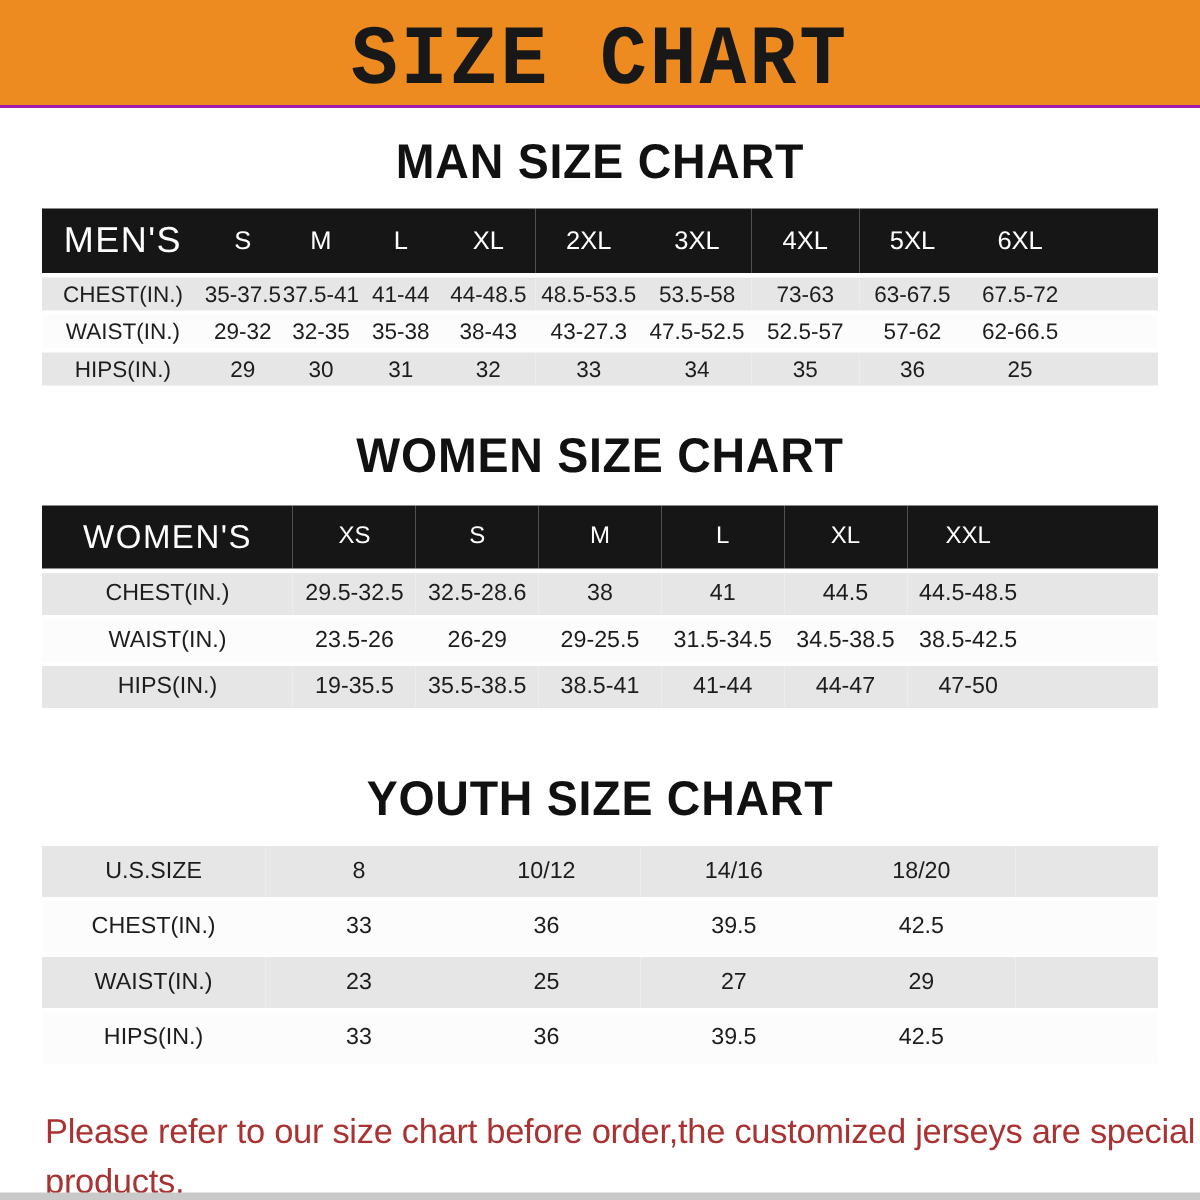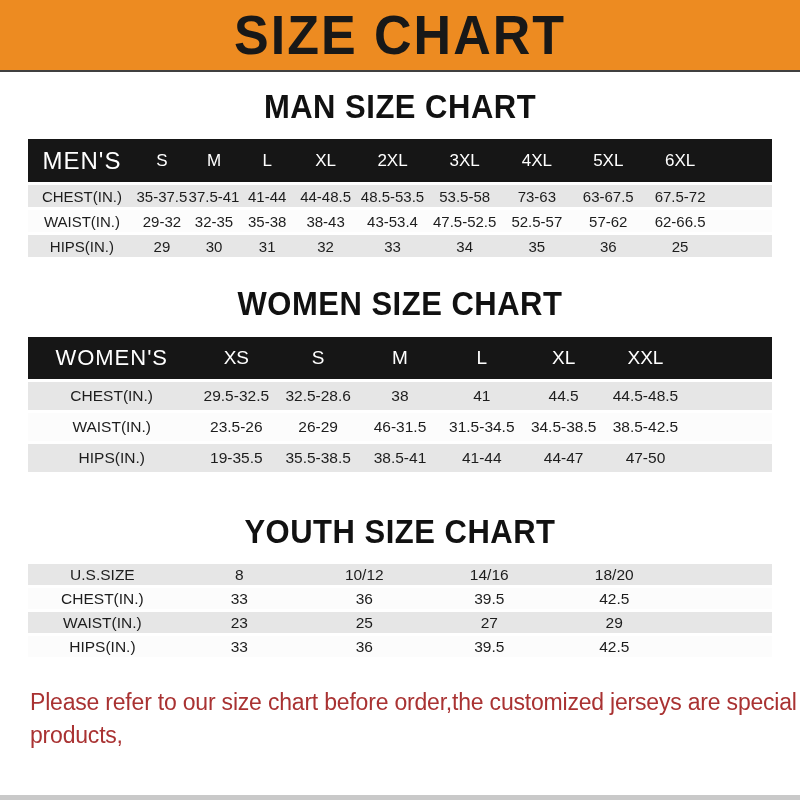--- a/index.html
+++ b/index.html
@@ -15,22 +15,23 @@
   html,body{margin:0;padding:0;}
   body{
     width:800px;height:800px;overflow:hidden;position:relative;
     background:#ffffff;
     font-family:"Liberation Sans", sans-serif;
     color:var(--ink);
   }
   
   .banner{
     height:72px;background:var(--orange);
-    display:flex;align-items:center;justify-content:center;
-    border-bottom:2px solid #404040;
+    display:flex;align-items:flex-end;justify-content:center;
+    border-bottom:2px solid #a21caf;
+    font-family:Liberation Mono, monospace;
   }
   .banner .title{
     font-size:52px;font-weight:bold;letter-spacing:2px;color:#181818;
     transform:scaleY(1.08);
   }
   
   h2.sec{
     text-align:center;font-size:31px;font-weight:bold;letter-spacing:0.5px;
     color:#111;margin:0;transform:scaleY(1.05);
   }
@@ -41,32 +42,32 @@
   table.size-table{
     width:744px;margin:10px auto 0 auto;
     border-collapse:separate;border-spacing:0 3px;table-layout:fixed;
   }
   table.women-t{margin-top:12px;}
   table.size-table th{
     background:var(--bar);color:#ffffff;font-weight:normal;
     text-align:center;padding:0;
   }
   table.men-t th{height:43px;font-size:17px;}
-  table.women-t th, table.youth-t th{height:42px;font-size:19px;}
+  table.women-t th, table.youth-t th{height:42px;font-size:16px;}
   th.lbl{
     font-weight:bold;text-align:left;padding-left:14px;letter-spacing:1px;
   }
   table.men-t th.lbl{font-size:24px;}
   table.women-t th.lbl, table.youth-t th.lbl{font-size:22px;}
   table.size-table td{
     text-align:center;color:#1d1d1d;padding:0;
   }
   table.men-t td{height:22px;font-size:15px;}
   table.women-t td{height:28px;font-size:15.5px;}
-  table.youth-t td{height:21px;font-size:15.5px;margin-left:24px;}
+  table.youth-t td{height:34px;font-size:15.5px;margin-left:24px;}
   tr.g td{background:var(--gray-row);}
   tr.w td{background:var(--white-row);}
   
   .note{
     margin:26px 0 0 30px;color:var(--red);
     font-size:23px;line-height:1.42;letter-spacing:-0.2px;
   }
   .bottom-edge{
     position:absolute;left:0;bottom:0;width:100%;height:5px;background:var(--edge);
   }
@@ -120,21 +121,21 @@
     <td>63-67.5</td>
     <td>67.5-72</td>
     <td></td>
   </tr>
   <tr class="w">
     <td class="lbl">WAIST(IN.)</td>
     <td>29-32</td>
     <td>32-35</td>
     <td>35-38</td>
     <td>38-43</td>
-    <td>43-53.4</td>
+    <td>43-27.3</td>
     <td>47.5-52.5</td>
     <td>52.5-57</td>
     <td>57-62</td>
     <td>62-66.5</td>
     <td></td>
   </tr>
   <tr class="g">
     <td class="lbl">HIPS(IN.)</td>
     <td>29</td>
     <td>30</td>
@@ -181,21 +182,21 @@
     <td>38</td>
     <td>41</td>
     <td>44.5</td>
     <td>44.5-48.5</td>
     <td></td>
   </tr>
   <tr class="w">
     <td class="lbl">WAIST(IN.)</td>
     <td>23.5-26</td>
     <td>26-29</td>
-    <td>46-31.5</td>
+    <td>29-25.5</td>
     <td>31.5-34.5</td>
     <td>34.5-38.5</td>
     <td>38.5-42.5</td>
     <td></td>
   </tr>
   <tr class="g">
     <td class="lbl">HIPS(IN.)</td>
     <td>19-35.5</td>
     <td>35.5-38.5</td>
     <td>38.5-41</td>

